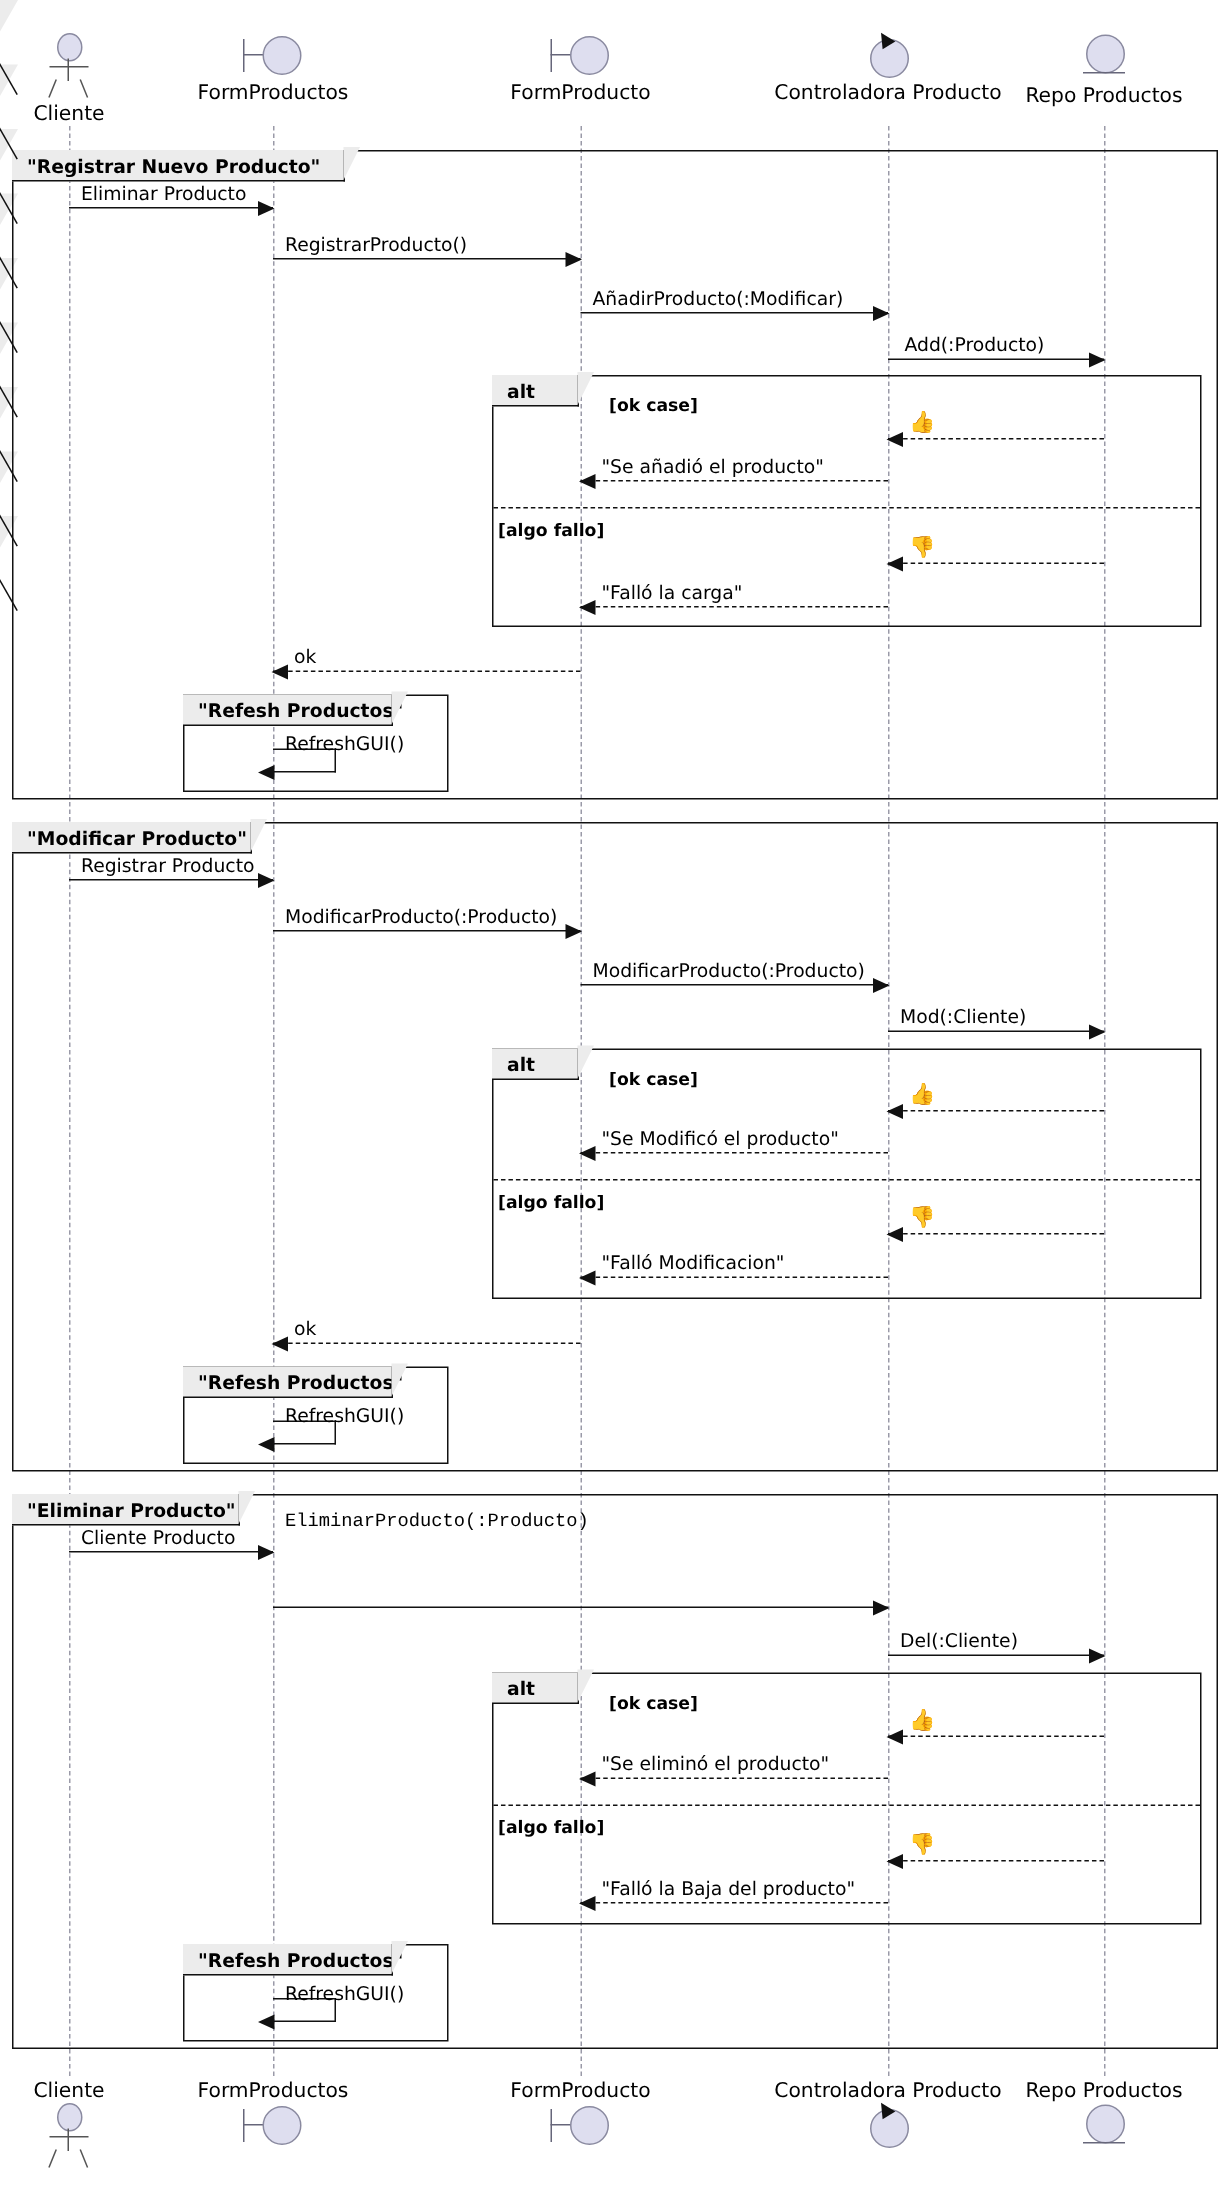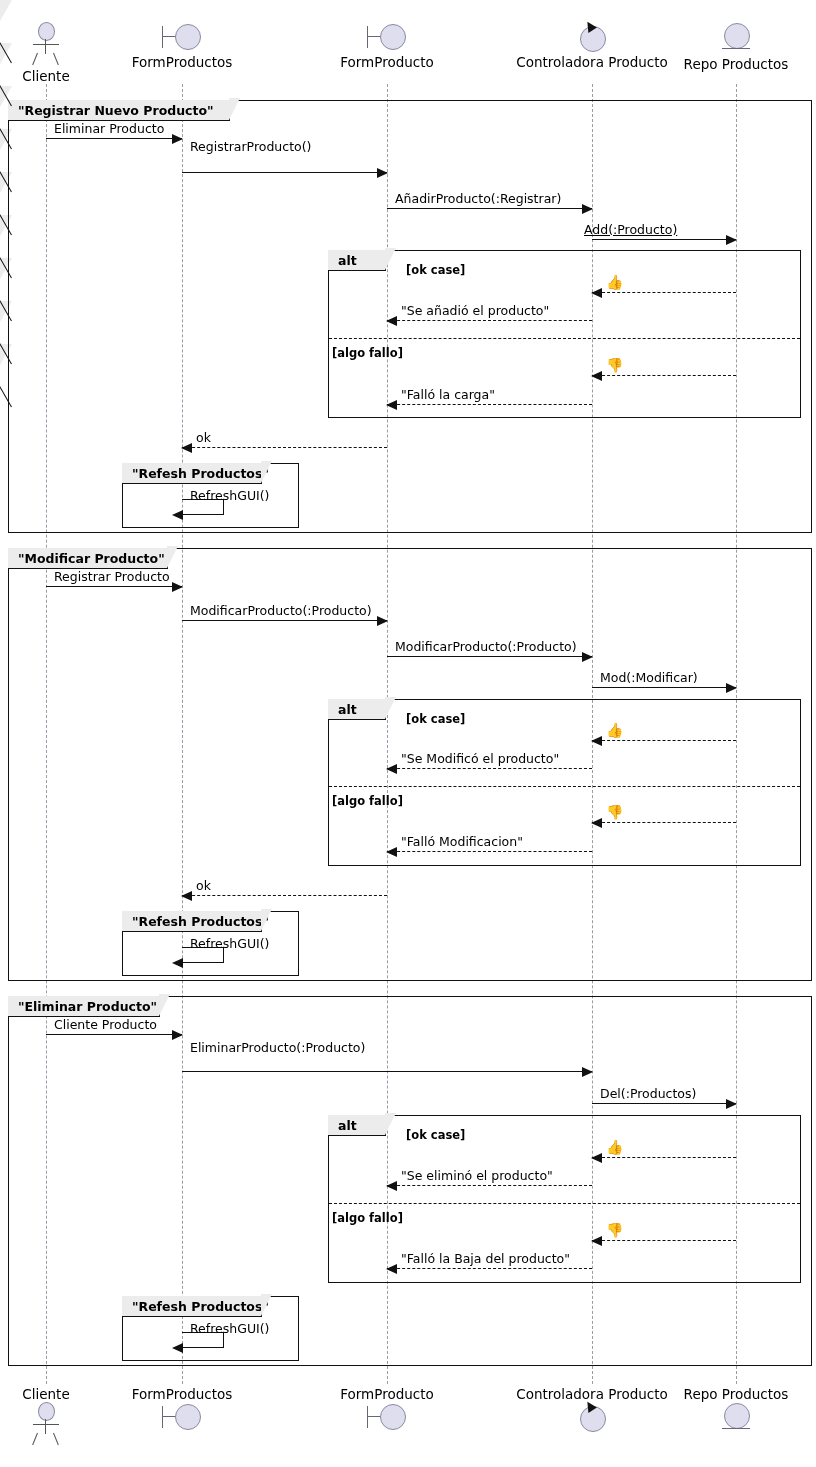--- a/index.html
+++ b/index.html
@@ -164,29 +164,29 @@
     <div style="left: 229px; top: 100px; width: 0px; height: 0px; border-top: 21px solid rgb(236, 236, 236); border-right: 12px solid transparent;"></div>
     <div style="left: 229px; top: 101px; width: 0px; height: 0px; border-top: 21px solid transparent; border-left: 0px; border-right: 0px;"></div>
     <div style="left: 229px; top: 100px; width: 24.1868px; height: 0px; border-top: 1.6px solid rgb(17, 17, 17); transform: rotate(60.2551deg); transform-origin: left top;"></div>
     <div class="msg solid" style="left: 46px; top: 138px; width: 136px;">
       <div class="ahead r"></div>
     </div>
     <div class="mlabel" style="left: 54px; top: 122px;">Eliminar Producto</div>
     <div class="msg solid" style="left: 182px; top: 172px; width: 205px;">
       <div class="ahead r"></div>
     </div>
-    <div class="mlabel" style="left: 190px; top: 140px;">RegistrarProducto()</div>
+    <div class="mlabel" style="left: 190px; top: 156px;">RegistrarProducto()</div>
     <div class="msg solid" style="left: 387px; top: 208px; width: 205px;">
       <div class="ahead r"></div>
     </div>
-    <div class="mlabel" style="left: 395px; top: 192px;">AñadirProducto(:Registrar)</div>
+    <div class="mlabel" style="left: 395px; top: 192px;">AñadirProducto(:Modificar)</div>
     <div class="msg solid" style="left: 592px; top: 239px; width: 144px;">
       <div class="ahead r"></div>
     </div>
-    <div class="mlabel" style="left: 584px; top: 223px; text-decoration: underline;">Add(:Producto)</div>
+    <div class="mlabel" style="left: 603px; top: 223px;">Add(:Producto)</div>
     <div class="altframe" style="left: 328px; top: 250px; width: 473px; height: 168px;"></div>
     <div class="tab" style="left: 328px; top: 250px; width: 58px;">
       <span>alt</span>
     </div>
     <div style="left: 385px; top: 250px; width: 0px; height: 0px; border-top: 21px solid rgb(236, 236, 236); border-right: 12px solid transparent;"></div>
     <div style="left: 385px; top: 251px; width: 0px; height: 0px; border-top: 21px solid transparent; border-left: 0px; border-right: 0px;"></div>
     <div style="left: 385px; top: 250px; width: 24.1868px; height: 0px; border-top: 1.6px solid rgb(17, 17, 17); transform: rotate(60.2551deg); transform-origin: left top;"></div>
     <div class="guard" style="left: 406px; top: 263px;">[ok case]</div>
     <div class="divider" style="left: 329px; top: 338px; width: 471px;"></div>
     <div class="guard" style="left: 332px; top: 346px;">[algo fallo]</div>
@@ -235,21 +235,21 @@
       <div class="ahead r"></div>
     </div>
     <div class="mlabel" style="left: 190px; top: 604px;">ModificarProducto(:Producto)</div>
     <div class="msg solid" style="left: 387px; top: 656px; width: 205px;">
       <div class="ahead r"></div>
     </div>
     <div class="mlabel" style="left: 395px; top: 640px;">ModificarProducto(:Producto)</div>
     <div class="msg solid" style="left: 592px; top: 687px; width: 144px;">
       <div class="ahead r"></div>
     </div>
-    <div class="mlabel" style="left: 600px; top: 671px;">Mod(:Modificar)</div>
+    <div class="mlabel" style="left: 600px; top: 671px;">Mod(:Cliente)</div>
     <div class="altframe" style="left: 328px; top: 699px; width: 473px; height: 167px;"></div>
     <div class="tab" style="left: 328px; top: 699px; width: 58px;">
       <span>alt</span>
     </div>
     <div style="left: 385px; top: 699px; width: 0px; height: 0px; border-top: 21px solid rgb(236, 236, 236); border-right: 12px solid transparent;"></div>
     <div style="left: 385px; top: 700px; width: 0px; height: 0px; border-top: 21px solid transparent; border-left: 0px; border-right: 0px;"></div>
     <div style="left: 385px; top: 699px; width: 24.1868px; height: 0px; border-top: 1.6px solid rgb(17, 17, 17); transform: rotate(60.2551deg); transform-origin: left top;"></div>
     <div class="guard" style="left: 406px; top: 712px;">[ok case]</div>
     <div class="divider" style="left: 329px; top: 786px; width: 471px;"></div>
     <div class="guard" style="left: 332px; top: 794px;">[algo fallo]</div>
@@ -290,25 +290,25 @@
     <div style="left: 159px; top: 996px; width: 0px; height: 0px; border-top: 21px solid rgb(236, 236, 236); border-right: 12px solid transparent;"></div>
     <div style="left: 159px; top: 997px; width: 0px; height: 0px; border-top: 21px solid transparent; border-left: 0px; border-right: 0px;"></div>
     <div style="left: 159px; top: 996px; width: 24.1868px; height: 0px; border-top: 1.6px solid rgb(17, 17, 17); transform: rotate(60.2551deg); transform-origin: left top;"></div>
     <div class="msg solid" style="left: 46px; top: 1034px; width: 136px;">
       <div class="ahead r"></div>
     </div>
     <div class="mlabel" style="left: 54px; top: 1018px;">Cliente Producto</div>
     <div class="msg solid" style="left: 182px; top: 1071px; width: 410px;">
       <div class="ahead r"></div>
     </div>
-    <div class="mlabel" style="left: 190px; top: 1041px;">EliminarProducto(:Producto)</div>
+    <div class="mlabel" style="left: 190px; top: 1007px; font-family: Liberation Mono, monospace;">EliminarProducto(:Producto)</div>
     <div class="msg solid" style="left: 592px; top: 1103px; width: 144px;">
       <div class="ahead r"></div>
     </div>
-    <div class="mlabel" style="left: 600px; top: 1087px;">Del(:Productos)</div>
+    <div class="mlabel" style="left: 600px; top: 1087px;">Del(:Cliente)</div>
     <div class="altframe" style="left: 328px; top: 1115px; width: 473px; height: 168px;"></div>
     <div class="tab" style="left: 328px; top: 1115px; width: 58px;">
       <span>alt</span>
     </div>
     <div style="left: 385px; top: 1115px; width: 0px; height: 0px; border-top: 21px solid rgb(236, 236, 236); border-right: 12px solid transparent;"></div>
     <div style="left: 385px; top: 1116px; width: 0px; height: 0px; border-top: 21px solid transparent; border-left: 0px; border-right: 0px;"></div>
     <div style="left: 385px; top: 1115px; width: 24.1868px; height: 0px; border-top: 1.6px solid rgb(17, 17, 17); transform: rotate(60.2551deg); transform-origin: left top;"></div>
     <div class="guard" style="left: 406px; top: 1128px;">[ok case]</div>
     <div class="divider" style="left: 329px; top: 1203px; width: 471px;"></div>
     <div class="guard" style="left: 332px; top: 1211px;">[algo fallo]</div>

